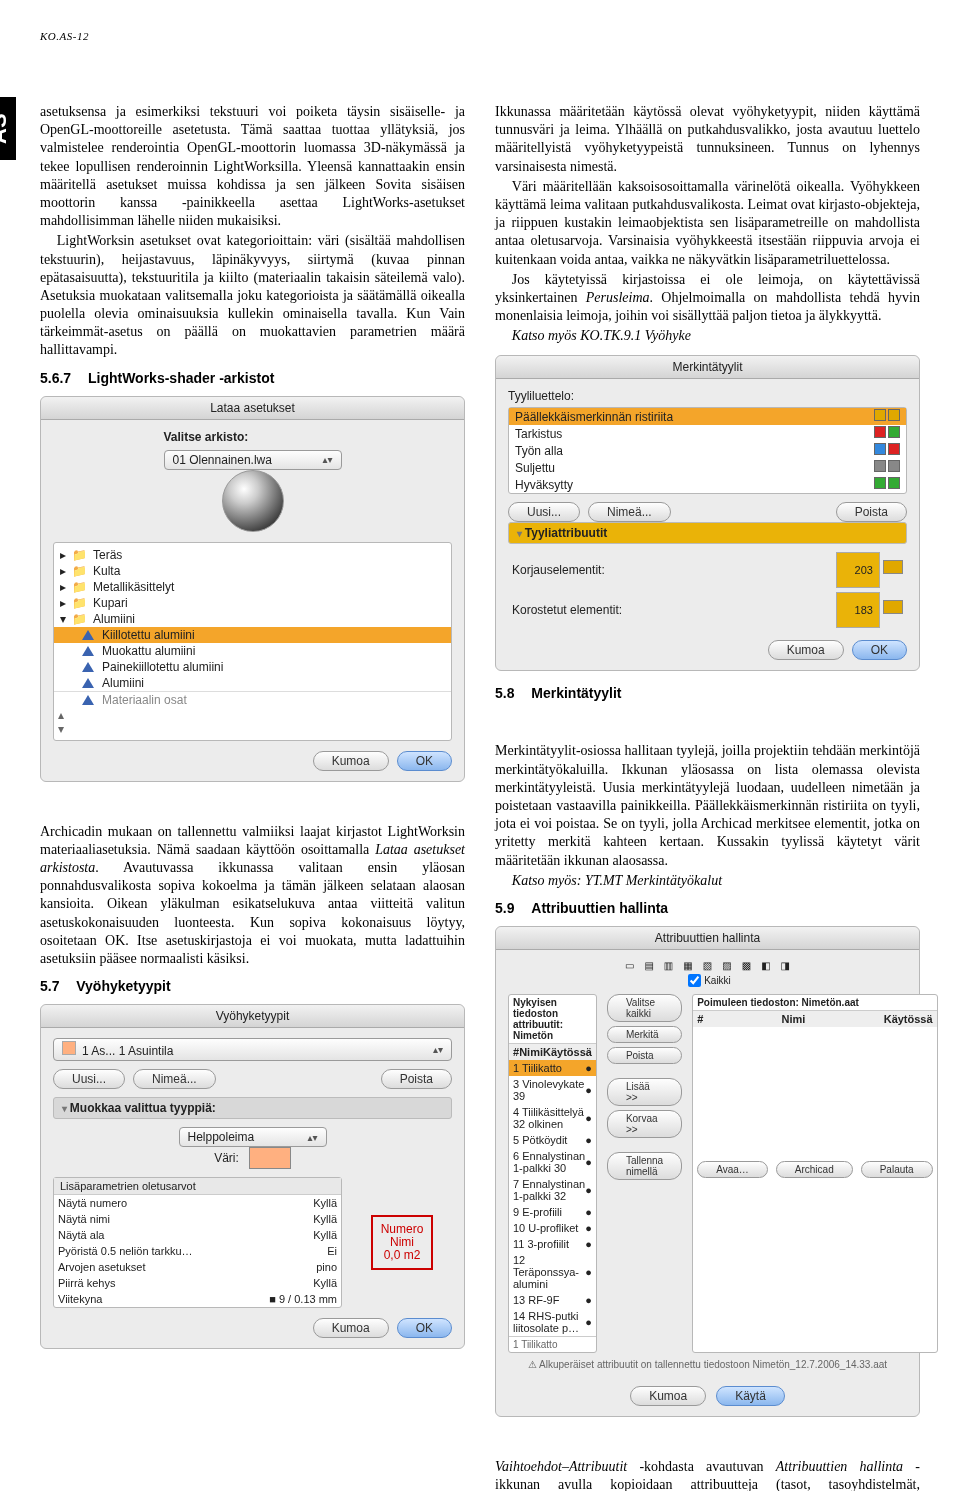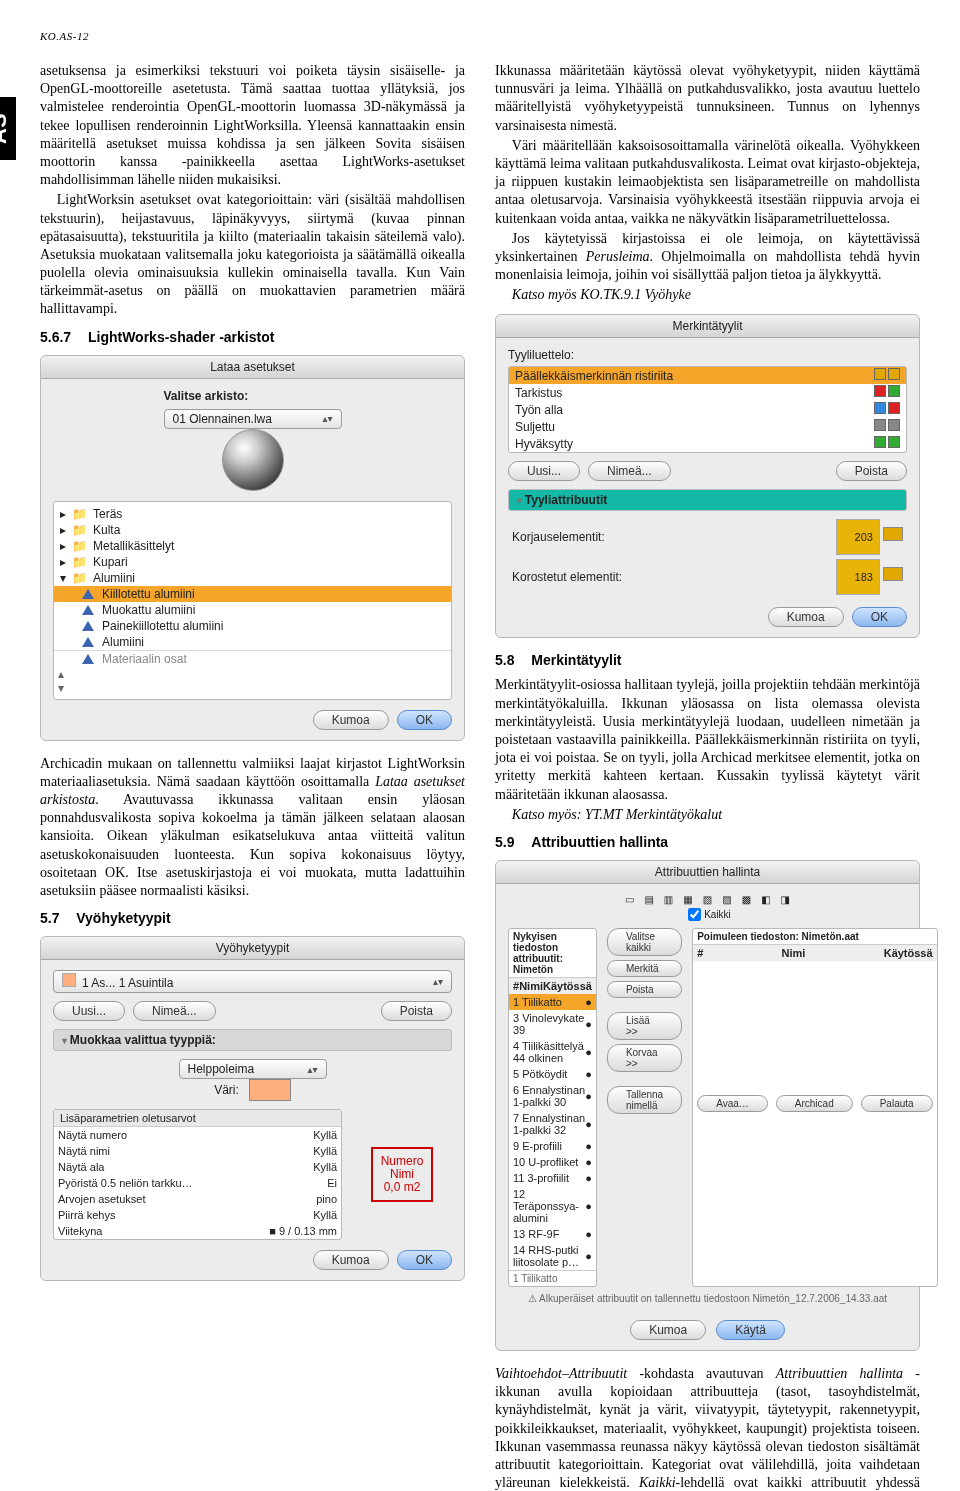--- a/index.html
+++ b/index.html
@@ -36,21 +36,21 @@
     background: #000;
     color: #fff;
     font-weight: bold;
     font-size: 22px;
     padding: 4px 16px;
     font-family: Arial, sans-serif;
   }
   .pagewrap { position: relative; }
   p { margin: 0 0 2px 0; line-height: 1.3; text-align: justify; }
   .para { text-indent: 1.2em; }
-  .nopad { text-indent: 0; }
+  .nopad { text-indent: 0; margin-top: 41px; }
   .sectnum { font-weight: bold; font-family: Arial, sans-serif; margin-right: 1.2em; }
   .sect-title { font-weight: bold; font-family: Arial, sans-serif; }
   h3 { font-family: Arial, sans-serif; font-size: 14px; margin: 10px 0 8px 0; }
   .italic { font-style: italic; }
 
   
   .dlg {
     background: #ececec;
     border: 1px solid #b8b8b8;
     border-radius: 6px;
@@ -332,21 +332,21 @@
                   <span class="swatch-pair"><span style="background:#3a3"></span><span style="background:#3a3"></span></span>
                 </div>
               </div>
           </div>
           <div class="btnrow" style="justify-content:flex-start; margin-top:8px;">
             <div class="mac-btn">Uusi...</div>
             <div class="mac-btn">Nimeä...</div>
             <div style="flex:1"></div>
             <div class="mac-btn">Poista</div>
           </div>
-          <div style="background:#14b8a6;border:1px solid #bbb;border-radius:3px;padding:3px 8px;margin-top:8px;font-weight:bold;" class="disclosure open">Tyyliattribuutit</div>
+          <div style="background:#eab308;border:1px solid #bbb;border-radius:3px;padding:3px 8px;font-weight:bold;" class="disclosure open">Tyyliattribuutit</div>
           <div class="kv-row" style="margin-top:6px;">
             <span class="label">Korjauselementit:</span>
             <span><span class="smallfield">203</span> <span class="swatch" style="background:#e0a800;"></span></span>
           </div>
           <div class="kv-row">
             <span class="label">Korostetut elementit:</span>
             <span><span class="smallfield">183</span> <span class="swatch" style="background:#e0a800;"></span></span>
           </div>
           <div class="btnrow">
             <div class="mac-btn">Kumoa</div>
@@ -397,21 +397,21 @@
               <div id="attrrows">
                   <div class="kv-row" style="background: rgb(244, 165, 42);">
                     <span>1 Tiilikatto</span>
                     <span>●</span>
                   </div>
                   <div class="kv-row">
                     <span>3 Vinolevykate 39</span>
                     <span>●</span>
                   </div>
                   <div class="kv-row">
-                    <span>4 Tiilikäsittelyä 44 olkinen</span>
+                    <span>4 Tiilikäsittelyä 32 olkinen</span>
                     <span>●</span>
                   </div>
                   <div class="kv-row">
                     <span>5 Pötköydit</span>
                     <span>●</span>
                   </div>
                   <div class="kv-row">
                     <span>6 Ennalystinan 1-palkki 30</span>
                     <span>●</span>
                   </div>

